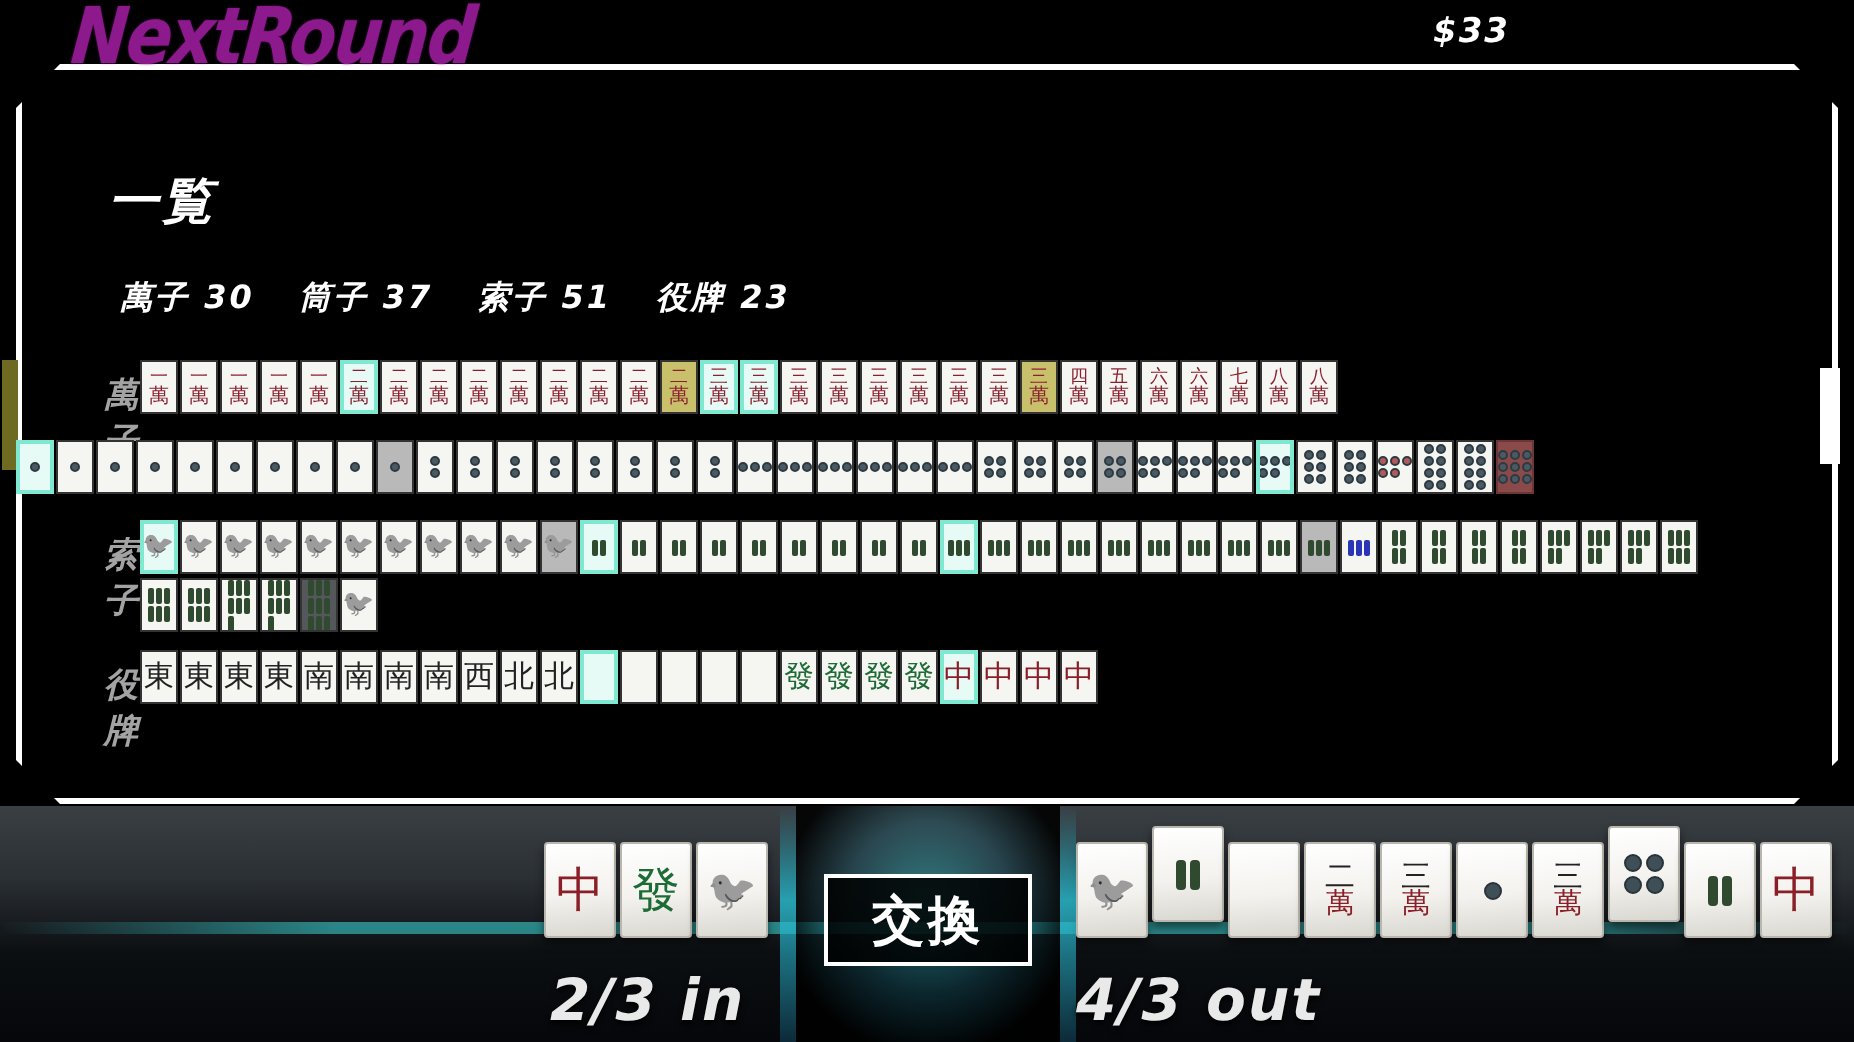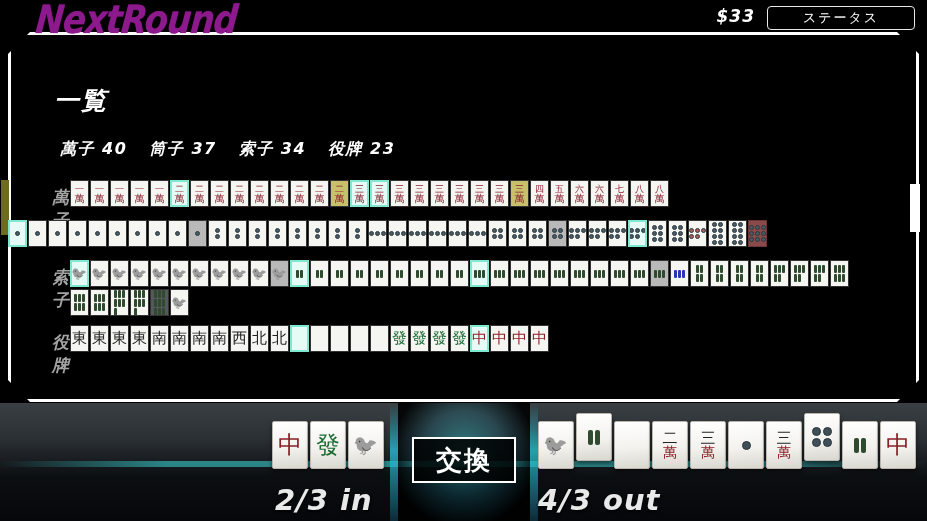--- a/index.html
+++ b/index.html
@@ -230,36 +230,35 @@
     background: linear-gradient(180deg, rgba(40,180,200,0.0), rgba(40,190,210,0.8) 40%, rgba(30,120,160,0.3)); z-index:23;}
 </style>
 </head>
 <body>
 
 <div id="app">
 
   <div class="top-bar">
     <div class="game-title">NextRound</div>
     <div class="money">$33</div>
-    <div class="status-btn">ステータス</div>
   </div>
 
   <div class="panel-wrap">
     <div class="panel-frame">
       <div class="panel-inner"></div>
     </div>
     <div class="panel-accent-left"></div>
     <div class="panel-accent-right"></div>
 
     <div class="panel-title">一覧</div>
 
     <div class="stats-line" id="stats-line">
-        <span class="stat">萬子 40</span>
+        <span class="stat">萬子 30</span>
         <span class="stat">筒子 37</span>
-        <span class="stat">索子 34</span>
+        <span class="stat">索子 51</span>
         <span class="stat">役牌 23</span>
       </div>
 
     <div class="rows" id="rows-host">
         <div class="tile-row" style="top: 148px;">
           <div class="row-label">萬子</div>
           <div class="tiles">
             <div class="t man">
               <div class="num">一</div>
               <div class="man-bot">萬</div>

